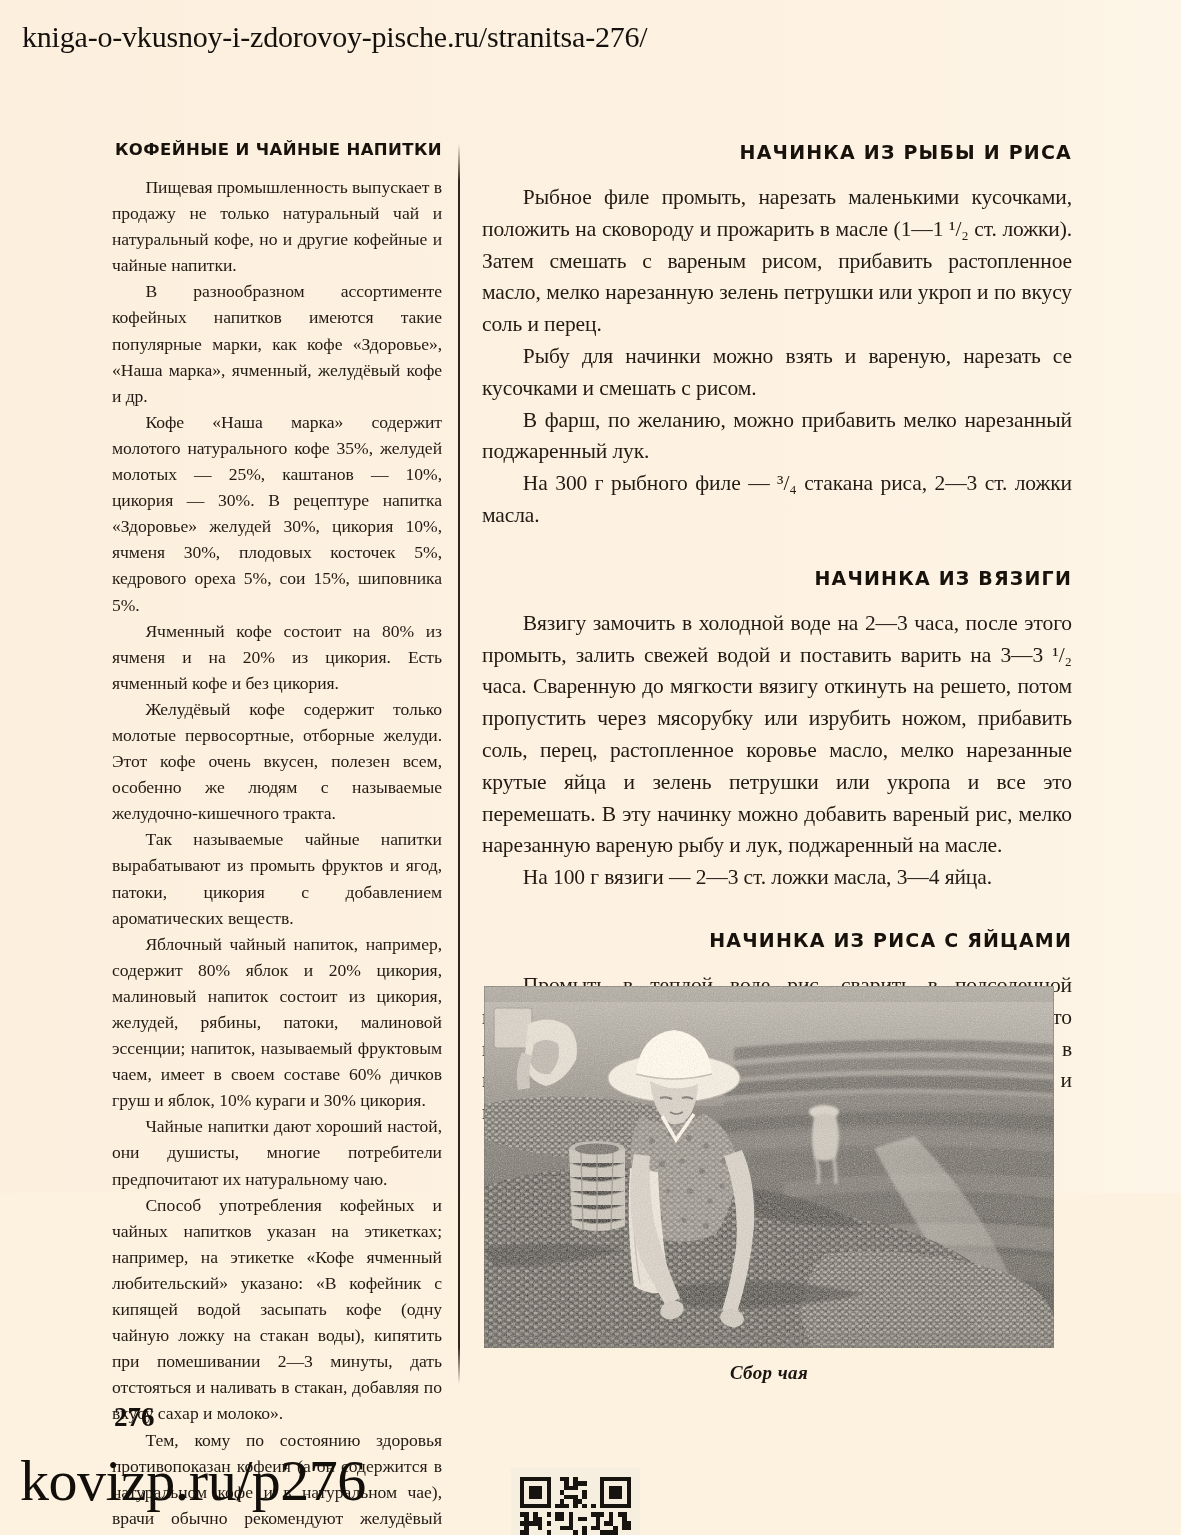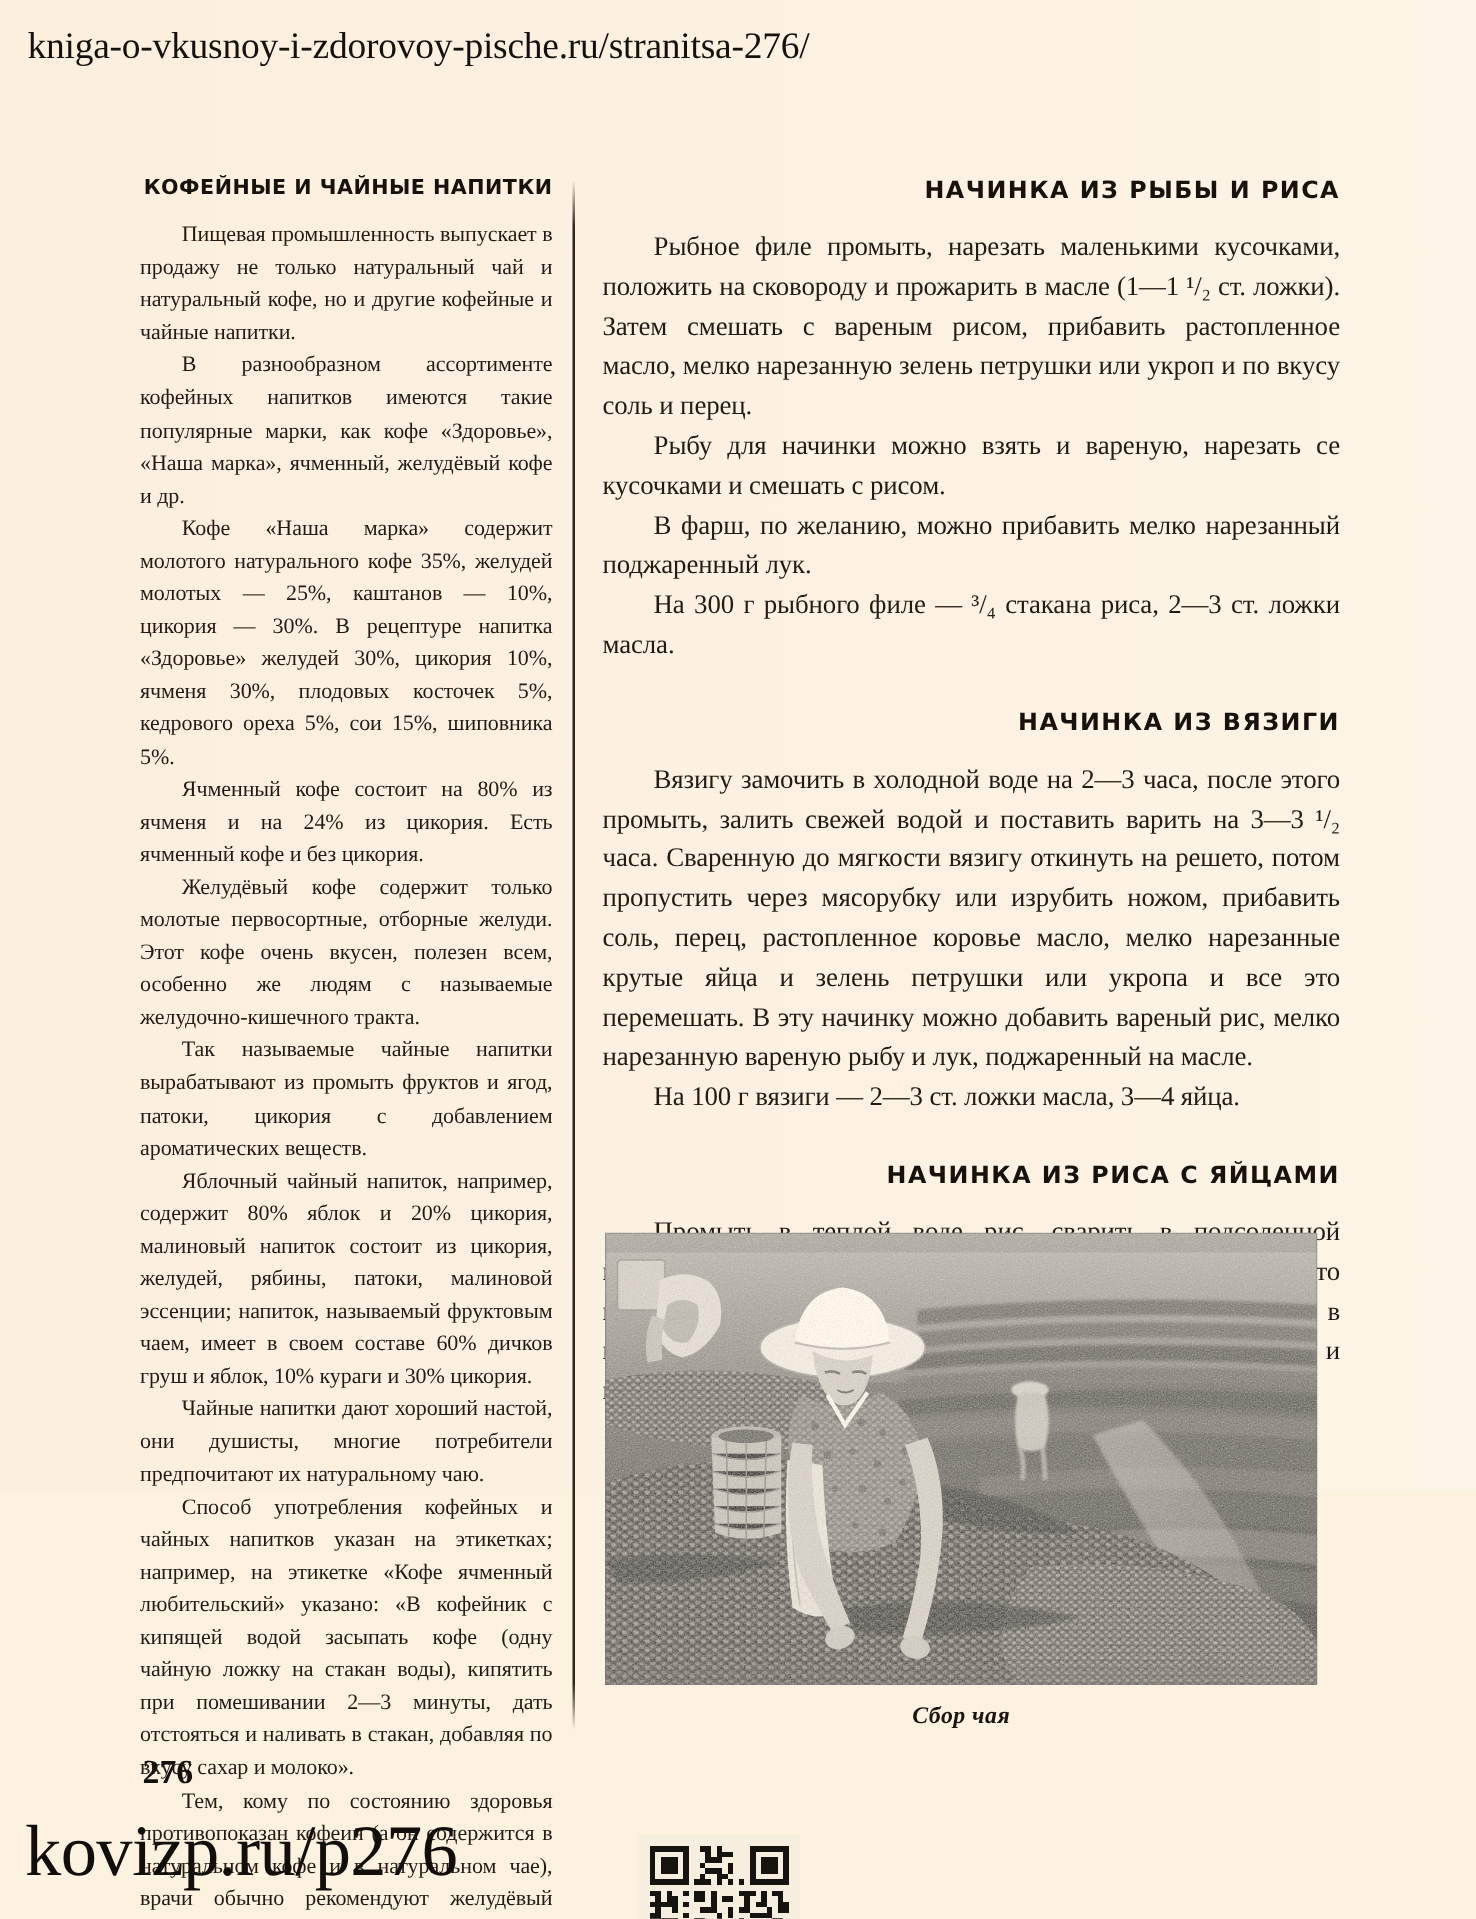--- a/index.html
+++ b/index.html
@@ -183,21 +183,21 @@
 
   <div class="scan">
 
     <div class="divider"></div>
 
     <div class="col col-left">
       <h2 class="section-head">КОФЕЙНЫЕ И ЧАЙНЫЕ НАПИТКИ</h2>
       <p class="body">Пищевая промышленность выпускает в продажу не только натуральный чай и натуральный кофе, но и другие кофейные и чайные напитки.</p>
       <p class="body">В разнообразном ассортименте кофейных напитков имеются такие популярные марки, как кофе «Здоровье», «Наша марка», ячменный, желудёвый кофе и др.</p>
       <p class="body">Кофе «Наша марка» содержит молотого натурального кофе 35%, желудей молотых — 25%, каштанов — 10%, цикория — 30%. В рецептуре напитка «Здоровье» желудей 30%, цикория 10%, ячменя 30%, плодовых косточек 5%, кедрового ореха 5%, сои 15%, шиповника 5%.</p>
-      <p class="body">Ячменный кофе состоит на 80% из ячменя и на 24% из цикория. Есть ячменный кофе и без цикория.</p>
+      <p class="body">Ячменный кофе состоит на 80% из ячменя и на 20% из цикория. Есть ячменный кофе и без цикория.</p>
       <p class="body">Желудёвый кофе содержит только молотые первосортные, отборные желуди. Этот кофе очень вкусен, полезен всем, особенно же людям с называемые желудочно-кишечного тракта.</p>
       <p class="body">Так называемые чайные напитки вырабатывают из промыть фруктов и ягод, патоки, цикория с добавлением ароматических веществ.</p>
       <p class="body">Яблочный чайный напиток, например, содержит 80% яблок и 20% цикория, малиновый напиток состоит из цикория, желудей, рябины, патоки, малиновой эссенции; напиток, называемый фруктовым чаем, имеет в своем составе 60% дичков груш и яблок, 10% кураги и 30% цикория.</p>
       <p class="body">Чайные напитки дают хороший настой, они душисты, многие потребители предпочитают их натуральному чаю.</p>
       <p class="body">Способ употребления кофейных и чайных напитков указан на этикетках; например, на этикетке «Кофе ячменный любительский» указано: «В кофейник с кипящей водой засыпать кофе (одну чайную ложку на стакан воды), кипятить при помешивании 2—3 минуты, дать отстояться и наливать в стакан, добавляя по вкусу сахар и молоко».</p>
       <p class="body">Тем, кому по состоянию здоровья противопоказан кофеин (а он содержится в натуральном кофе и в натуральном чае), врачи обычно рекомендуют желудёвый кофе и плодо-ягодные чайные напитки.</p>
     </div>
 
     <div class="pageno">276</div>
 

